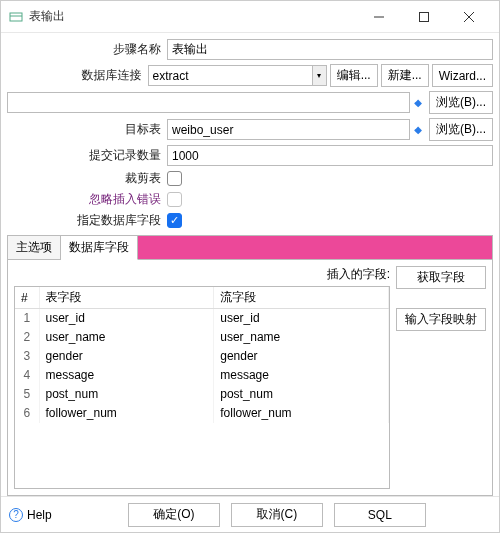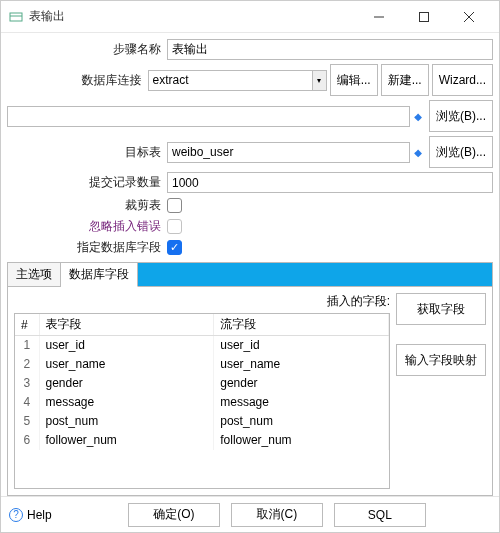--- a/index.html
+++ b/index.html
@@ -9,25 +9,25 @@
 .titlebar-icon { width: 14px; height: 14px; margin-right: 6px; display: flex; align-items: center; justify-content: center; }
 .titlebar-title { flex: 1; color: #333; }
 .win-btn { width: 45px; height: 30px; display: flex; align-items: center; justify-content: center; color: #333; }
 .content { flex: 1; display: flex; flex-direction: column; padding: 6px 6px 0 6px; overflow: hidden; }
 .form-row { display: flex; align-items: center; margin-bottom: 4px; }
 .form-label { width: 160px; text-align: right; padding-right: 6px; color: #222; }
 .form-label.disabled { color: #701a75; }
 .form-input { flex: 1; height: 21px; border: 1px solid #bbb; padding: 0 4px; background: #fff; font-size: 12px; font-family: inherit; }
 .form-input.dd { flex: 1; }
 .diamond { width: 16px; height: 21px; display: flex; align-items: center; justify-content: center; color: #2b7de9; font-size: 10px; }
-.btn { height: 32px; border: 1px solid #bbb; background: #fff; padding: 0 6px; margin-left: 3px; font-size: 12px; font-family: inherit; white-space: nowrap; cursor: pointer; }
+.btn { height: 23px; border: 1px solid #bbb; background: #fff; padding: 0 6px; margin-left: 3px; font-size: 12px; font-family: inherit; white-space: nowrap; cursor: pointer; }
 .checkbox { width: 15px; height: 15px; border: 1px solid #888; border-radius: 3px; display: inline-flex; align-items: center; justify-content: center; background: #fff; }
 .checkbox.checked { background: #1670f0; border-color: #1670f0; color: #fff; font-size: 11px; }
 .tabs-area { flex: 1; display: flex; flex-direction: column; border: 1px solid #bbb; margin-top: 2px; min-height: 0; }
-.tab-strip { display: flex; border-bottom: 1px solid #bbb; background: #0ea5e9; }
+.tab-strip { display: flex; border-bottom: 1px solid #bbb; background: #ec4899; }
 .tab { padding: 3px 8px; border-right: 1px solid #bbb; background: #f5f5f5; cursor: pointer; }
 .tab.active { background: #fff; border-bottom: 1px solid #fff; margin-bottom: -1px; }
 .tab-body { flex: 1; padding: 6px; display: flex; gap: 6px; min-height: 0; }
 .table-wrap { flex: 1; display: flex; flex-direction: column; min-height: 0; }
 .table-label { margin-bottom: 3px; text-align: right; }
 .table-container { flex: 1; border: 1px solid #bbb; overflow: auto; background: #fff; }
 table { width: 100%; border-collapse: collapse; table-layout: fixed; }
 th, td { text-align: left; padding: 2px 6px; font-weight: normal; font-size: 12px; height: 19px; overflow: hidden; white-space: nowrap; }
 th { background: #fff; border-bottom: 1px solid #ddd; border-right: 1px solid #eee; }
 td { border-right: 1px solid #f3f3f3; }

